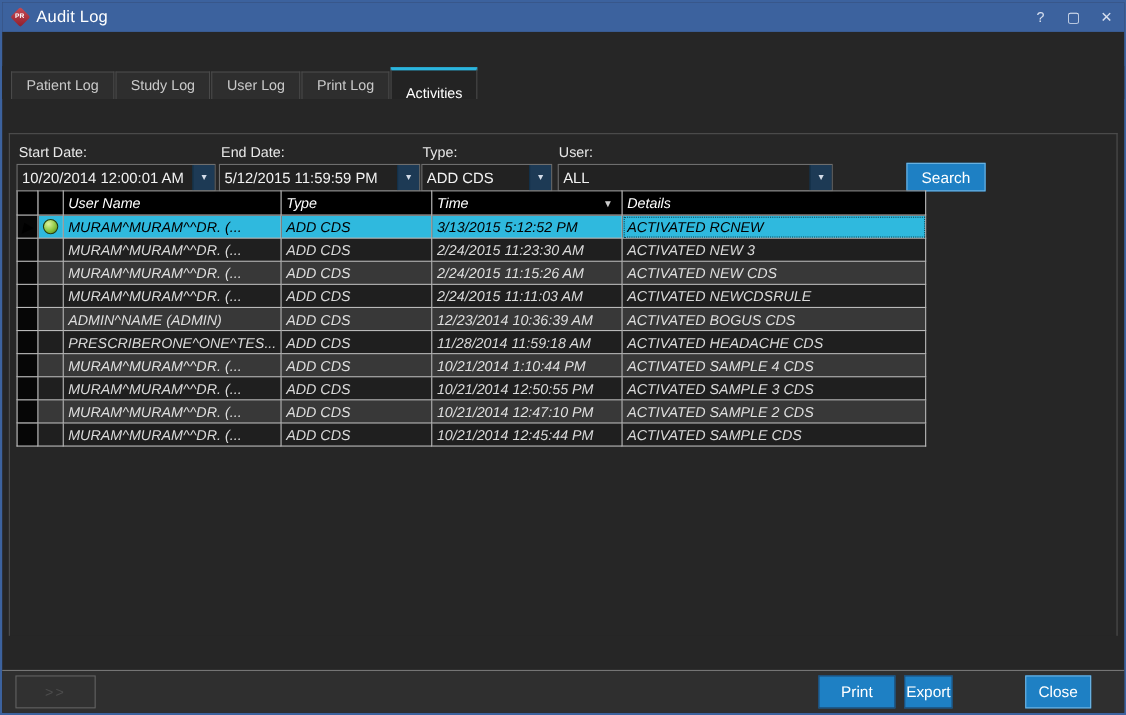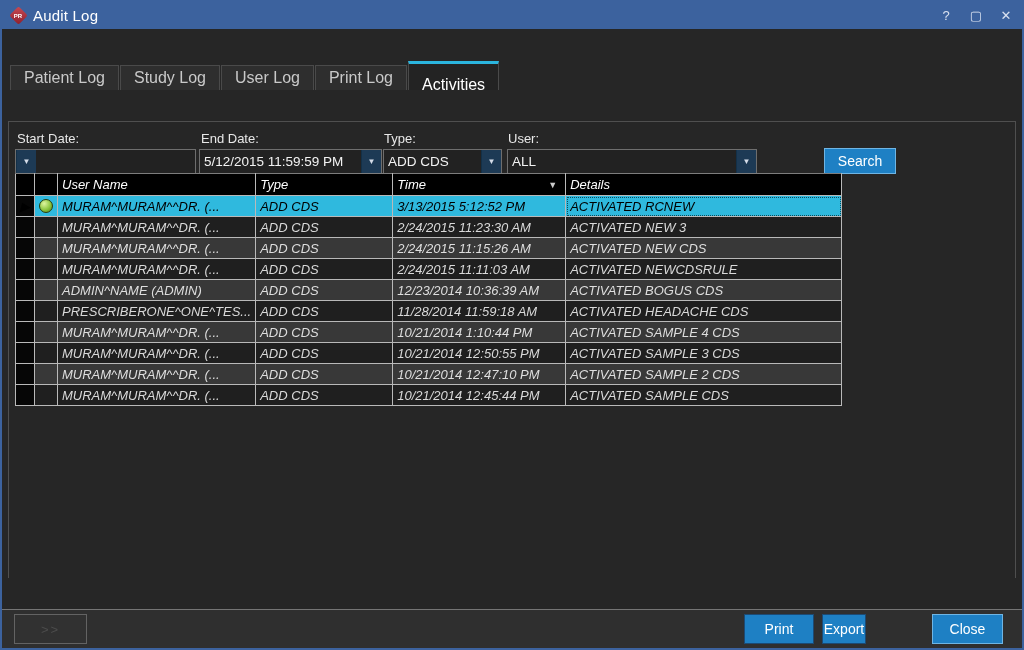--- a/index.html
+++ b/index.html
@@ -35,21 +35,21 @@
     color:#d9e1f0; font-size:13px; line-height:1; cursor:default;
     width:16px; text-align:center;
   }
 
   
   .tabbar {
     height:30px; background:#262626; flex:0 0 auto;
     display:flex; align-items:flex-end; padding-left:8px;
   }
   .tab {
-    font-size:16px; color:#c9c9c9;
+    font-size:13px; color:#c9c9c9;
     background:#2e2e2e; border:1px solid #4a4a4a; border-bottom:none;
     padding:4px 13px 5px 13px; height:25px;
     display:flex; align-items:center;
   }
   .tab + .tab { margin-left:1px; }
   .tab.active {
     background:#232323; color:#ffffff;
     border-top:3px solid #2bb5de; height:29px;
     padding-top:20px;
   }
@@ -122,21 +122,21 @@
     position:relative;
   }
   .footer button { position:absolute; top:4px; height:30px; }
   .expand-btn {
     left:12px; width:73px;
     background:#313131; color:#4c4c4c; border:1px solid #636363;
     font-size:13px; letter-spacing:2px; font-family:"Liberation Sans", sans-serif;
   }
   .print-btn  { left:742px; width:70px; }
   .export-btn { left:820px; width:44px; }
-  .close-btn  { left:930px; width:71px; }
+  .close-btn  { left:930px; width:60px; }
 </style>
 </head>
 <body>
 
 <div class="window">
 
   <div class="titlebar">
     <div class="app-icon">
       <span>PR</span>
     </div>
@@ -158,20 +158,21 @@
 
   <div class="content">
 
     <div class="filters">
       <div class="flabel" style="left:8px">Start Date:</div>
       <div class="flabel" style="left:192px">End Date:</div>
       <div class="flabel" style="left:375px">Type:</div>
       <div class="flabel" style="left:499px">User:</div>
 
       <div class="combo" style="left:6px; width:181px">
+        <input class="combo-text" readonly="" value="10/20/2014 12:00:01 AM" style="">
         <div class="combo-btn">▼</div>
       </div>
       <div class="combo" style="left:190px; width:183px">
         <input class="combo-text" readonly="" value="5/12/2015 11:59:59 PM" style="">
         <div class="combo-btn">▼</div>
       </div>
       <div class="combo" style="left:374px; width:119px">
         <input class="combo-text" readonly="" value="ADD CDS" style="">
         <div class="combo-btn">▼</div>
       </div>

